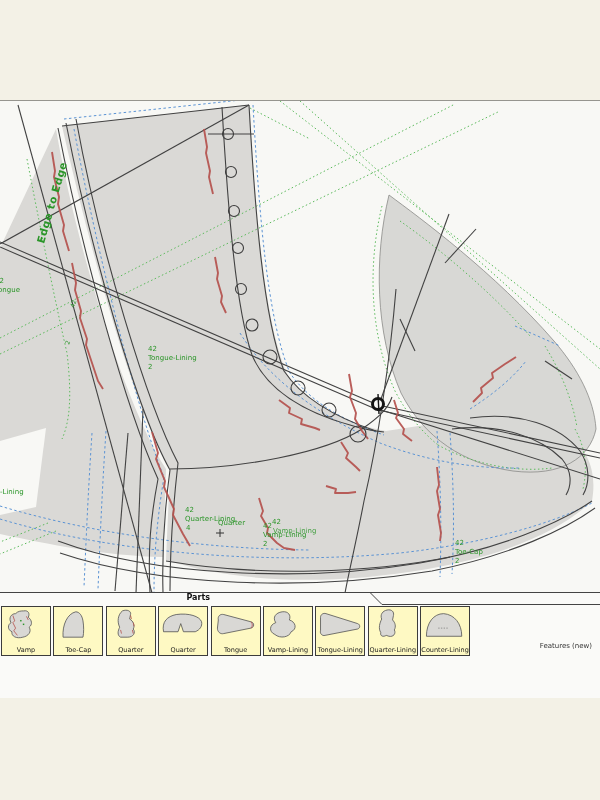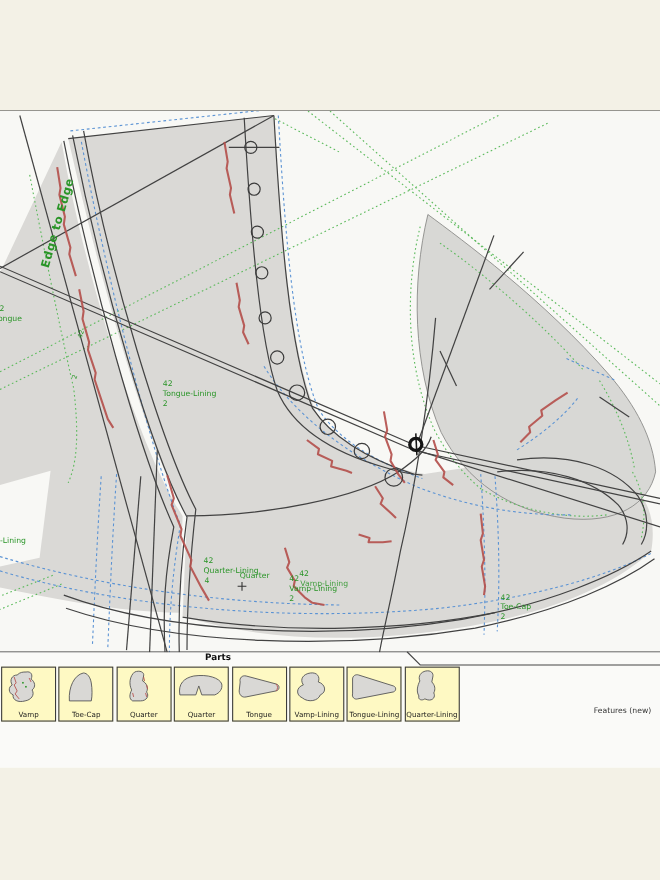--- a/index.html
+++ b/index.html
@@ -222,15 +222,22 @@
             <path fill="#d9d8d5" stroke="#555" stroke-width="0.9" d="M5,10 C5,7 8,5 11,6 L46,17 C49,18 49,22 46,23 L10,30 C7,31 4,28 5,25 Z"></path>
           </svg>
           <div class="cell-label">Tongue-Lining</div>
         </div>
         <div class="cell">
           <svg width="48" height="33" viewBox="0 0 53 36">
             <path fill="#d9d8d5" stroke="#555" stroke-width="0.9" d="M20,2 C25,1 28,4 27,8 L26,13 C29,16 30,20 28,24 C30,28 27,32 22,31 L19,30 C16,32 12,31 13,27 C10,22 12,16 14,12 C12,7 15,3 20,2 Z"></path>
           </svg>
           <div class="cell-label">Quarter-Lining</div>
         </div>
+        <div class="cell">
+          <svg width="48" height="33" viewBox="0 0 53 36">
+            <path fill="#d9d8d5" stroke="#555" stroke-width="0.9" d="M6,31 C6,16 14,6 25,6 C37,7 45,17 45,31 Z"></path>
+                <path fill="none" stroke="#777" stroke-width="0.8" stroke-dasharray="1.5 1.5" d="M19,22 L31,22"></path>
+          </svg>
+          <div class="cell-label">Counter-Lining</div>
+        </div>
       </div>
   </div>
 </div>
 
 </body></html>

